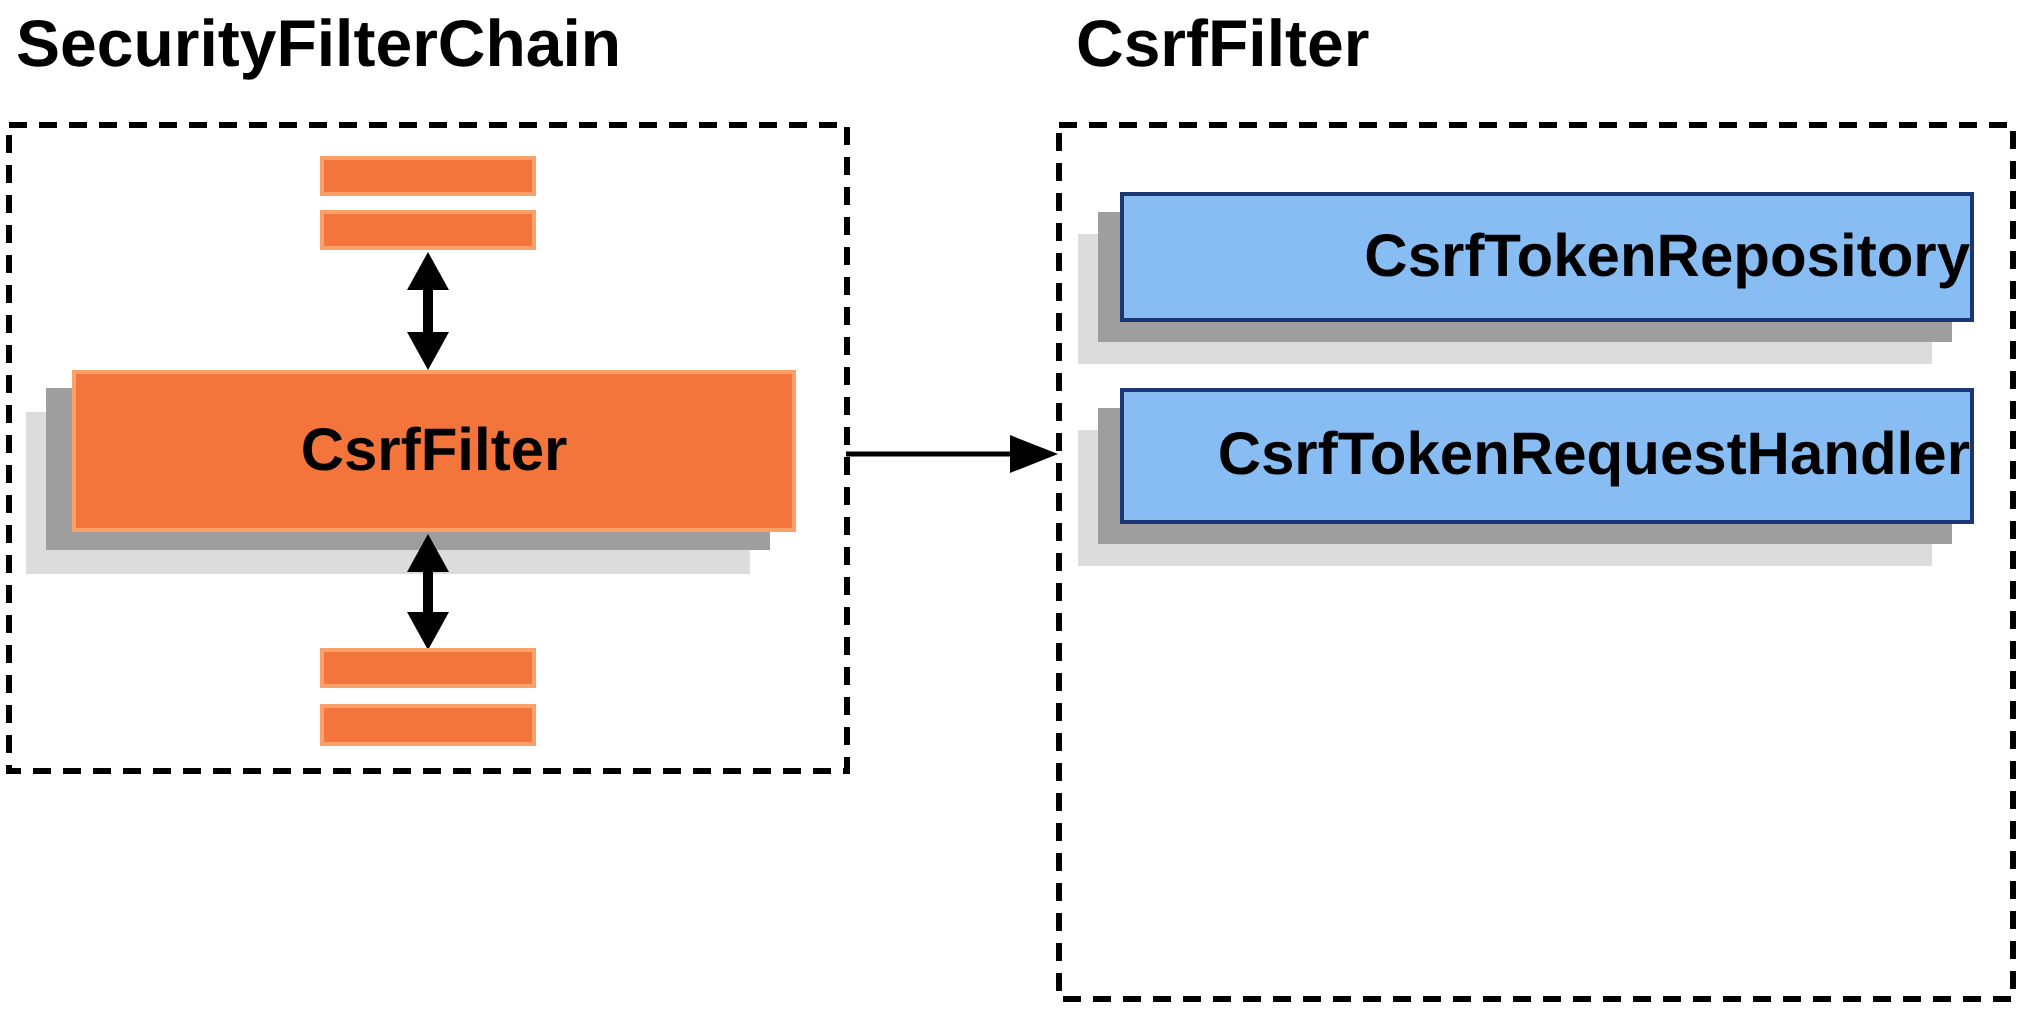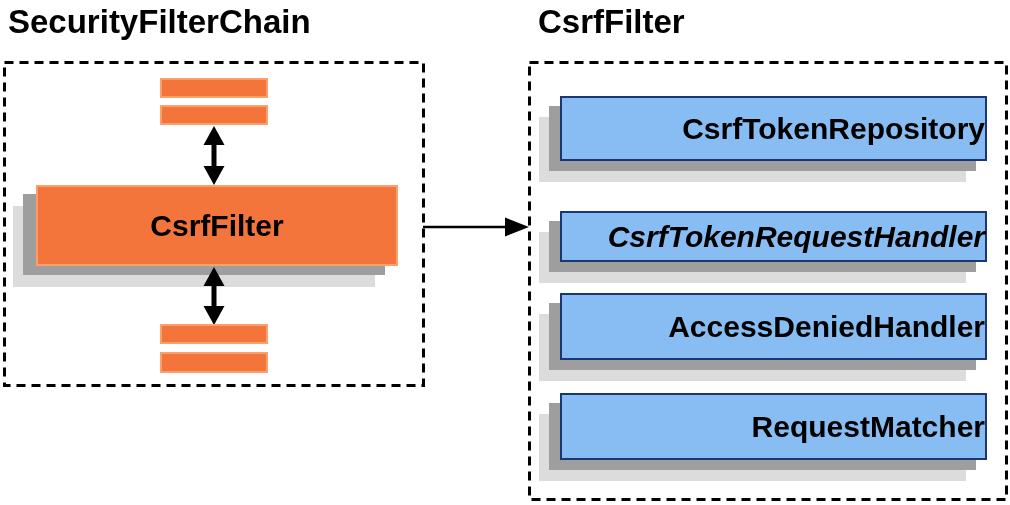--- a/index.html
+++ b/index.html
@@ -101,21 +101,21 @@
     box-sizing: border-box;
     background: var(--blue-fill, #87BDF2);
     border: 2px solid var(--blue-border, #1A3673);
     box-shadow: -11px 10px 0 var(--shadow-mid, #9E9E9E),
                 -21px 21px 0 var(--shadow-light, #DCDCDC);
     display: flex;
     align-items: center;
     justify-content: flex-end;
   }
   .component-1 { top: 35px;  height: 65px; }
-  .component-2 { top: 150px; height: 51px; font-style: italic; }
+  .component-2 { top: 133px; height: 68px; }
   .component-3 { top: 232px; height: 67px; }
   .component-4 { top: 332px; height: 67px; }
 </style>
 </head>
 <body>
 
 <div class="canvas">
 
   <div class="title title-left">SecurityFilterChain</div>
 
@@ -162,22 +162,16 @@
     </svg>
 
     <div class="component-box component-1">
       <span class="node-label">CsrfTokenRepository</span>
     </div>
 
     <div class="component-box component-2">
       <span class="node-label">CsrfTokenRequestHandler</span>
     </div>
 
-    <div class="component-box component-3">
-      <span class="node-label">AccessDeniedHandler</span>
-    </div>
 
-    <div class="component-box component-4">
-      <span class="node-label">RequestMatcher</span>
-    </div>
   </div>
 
 </div>
 
 </body></html>

